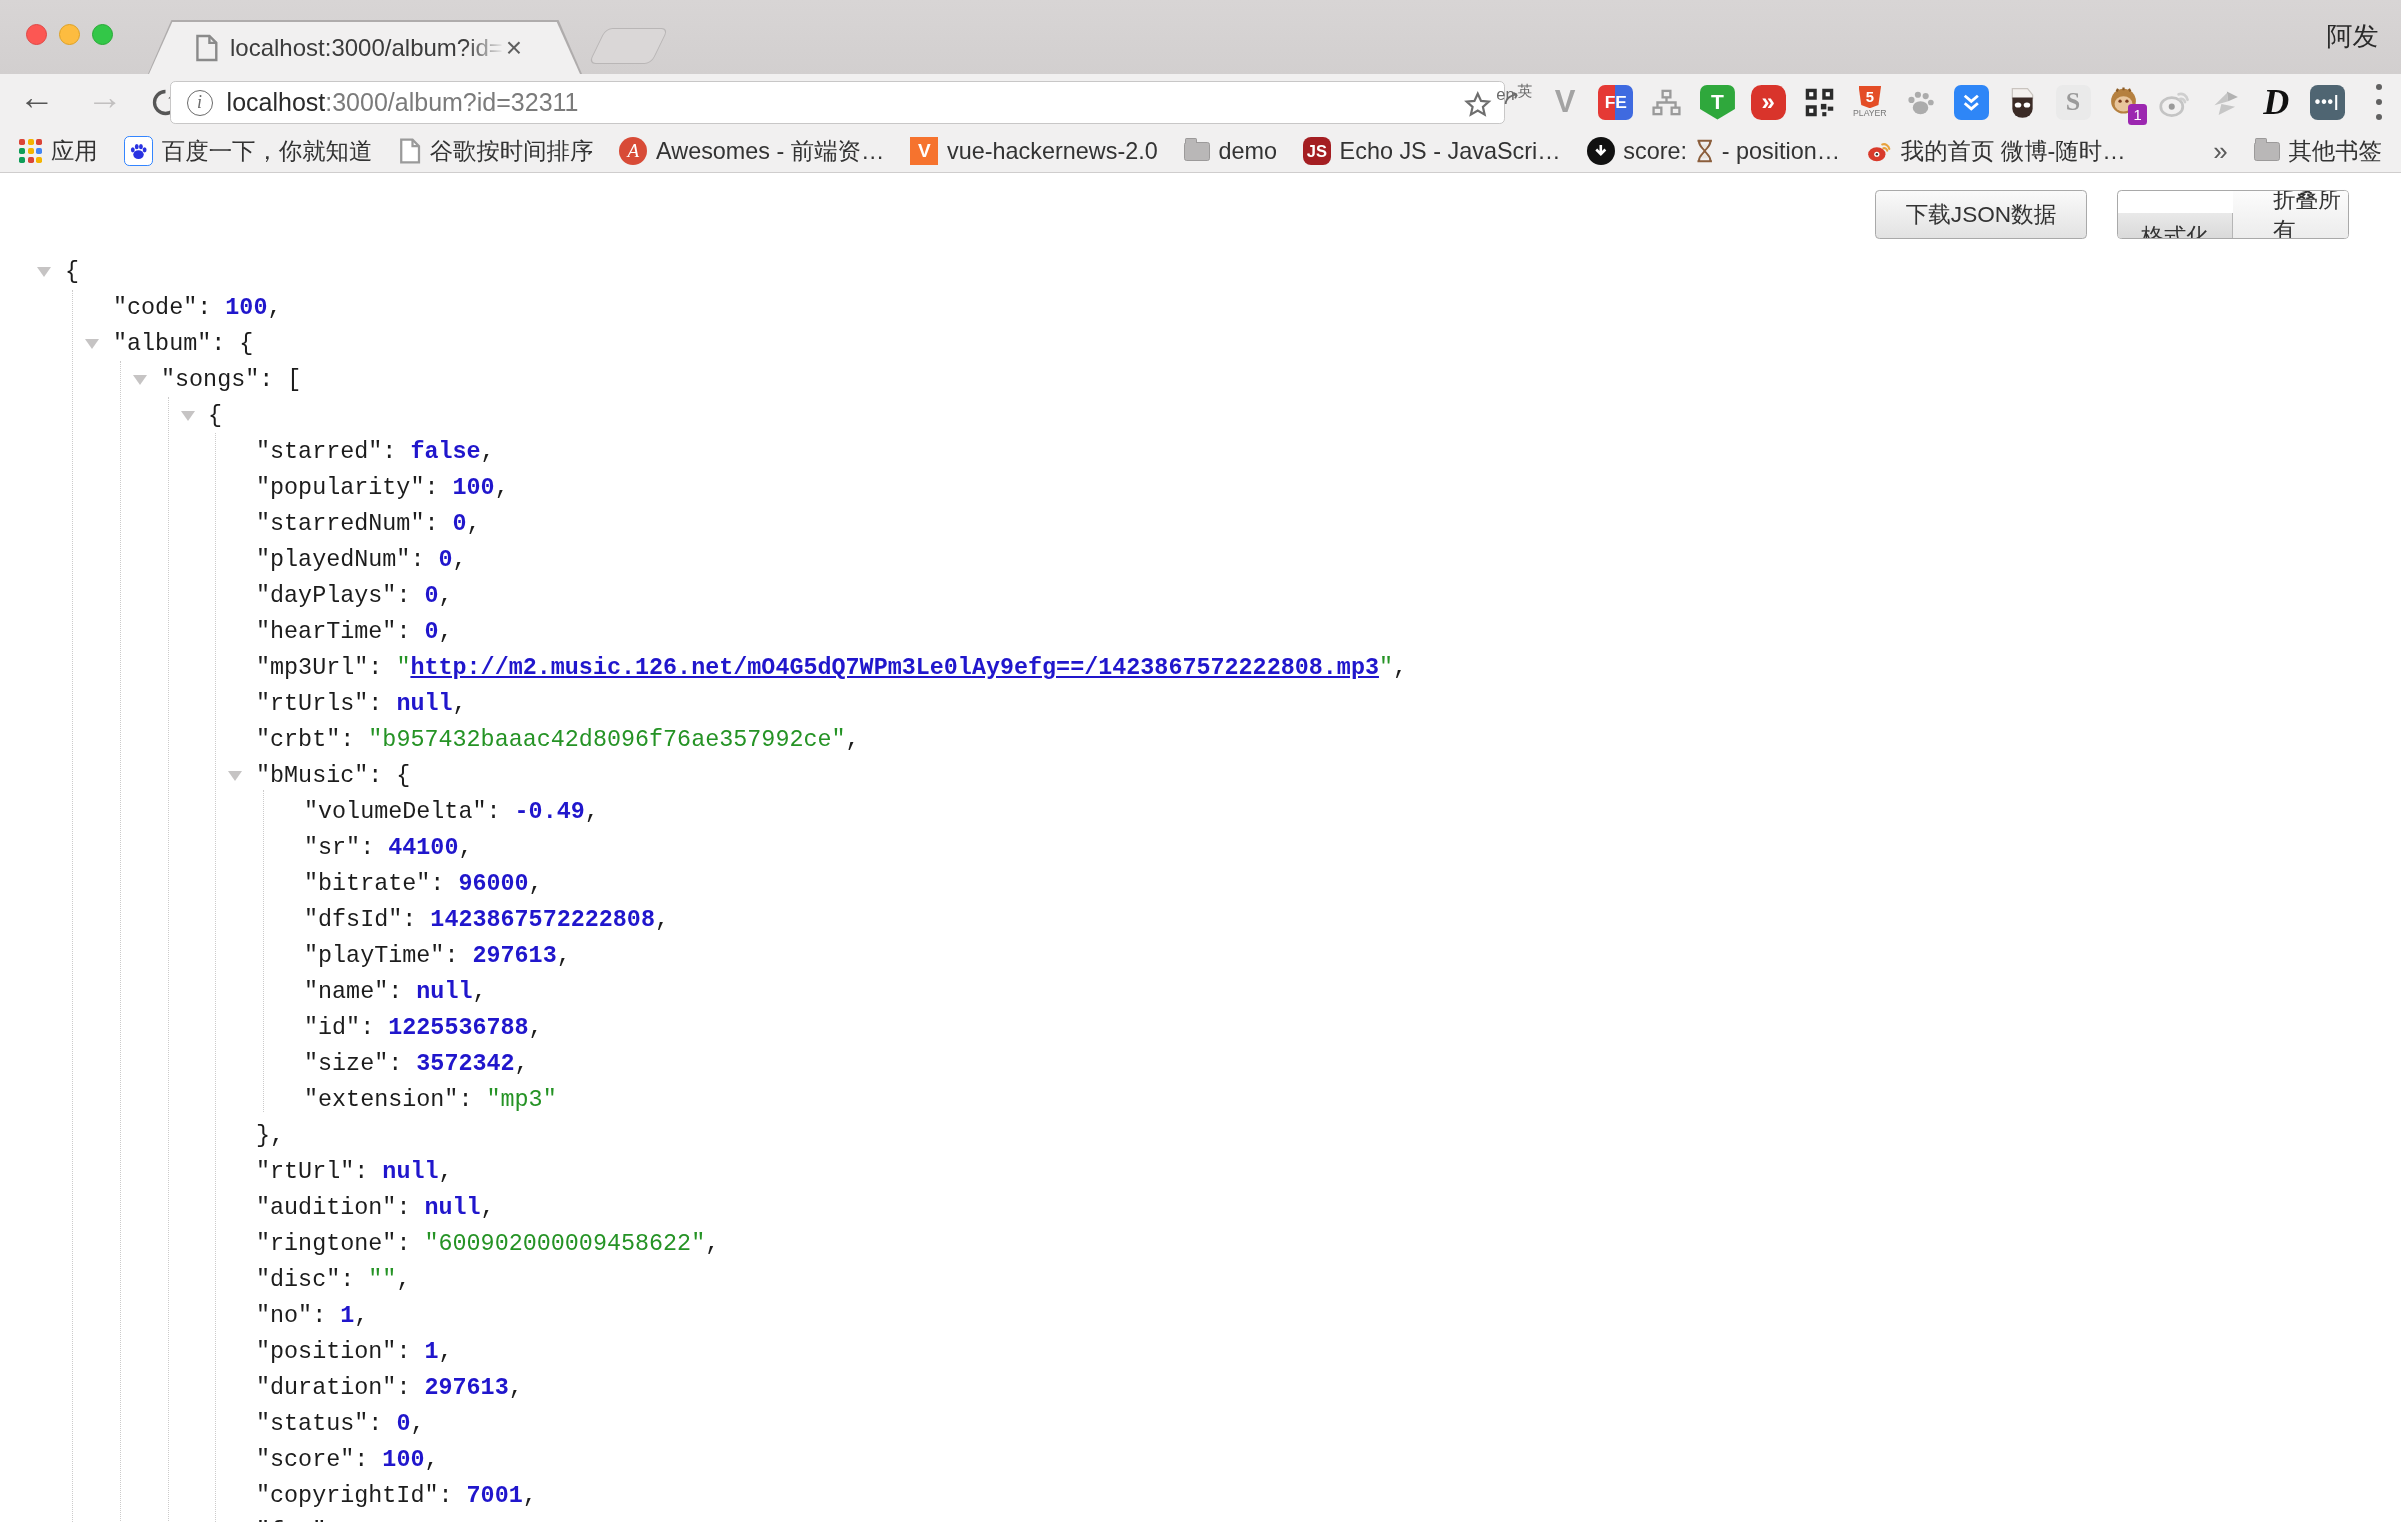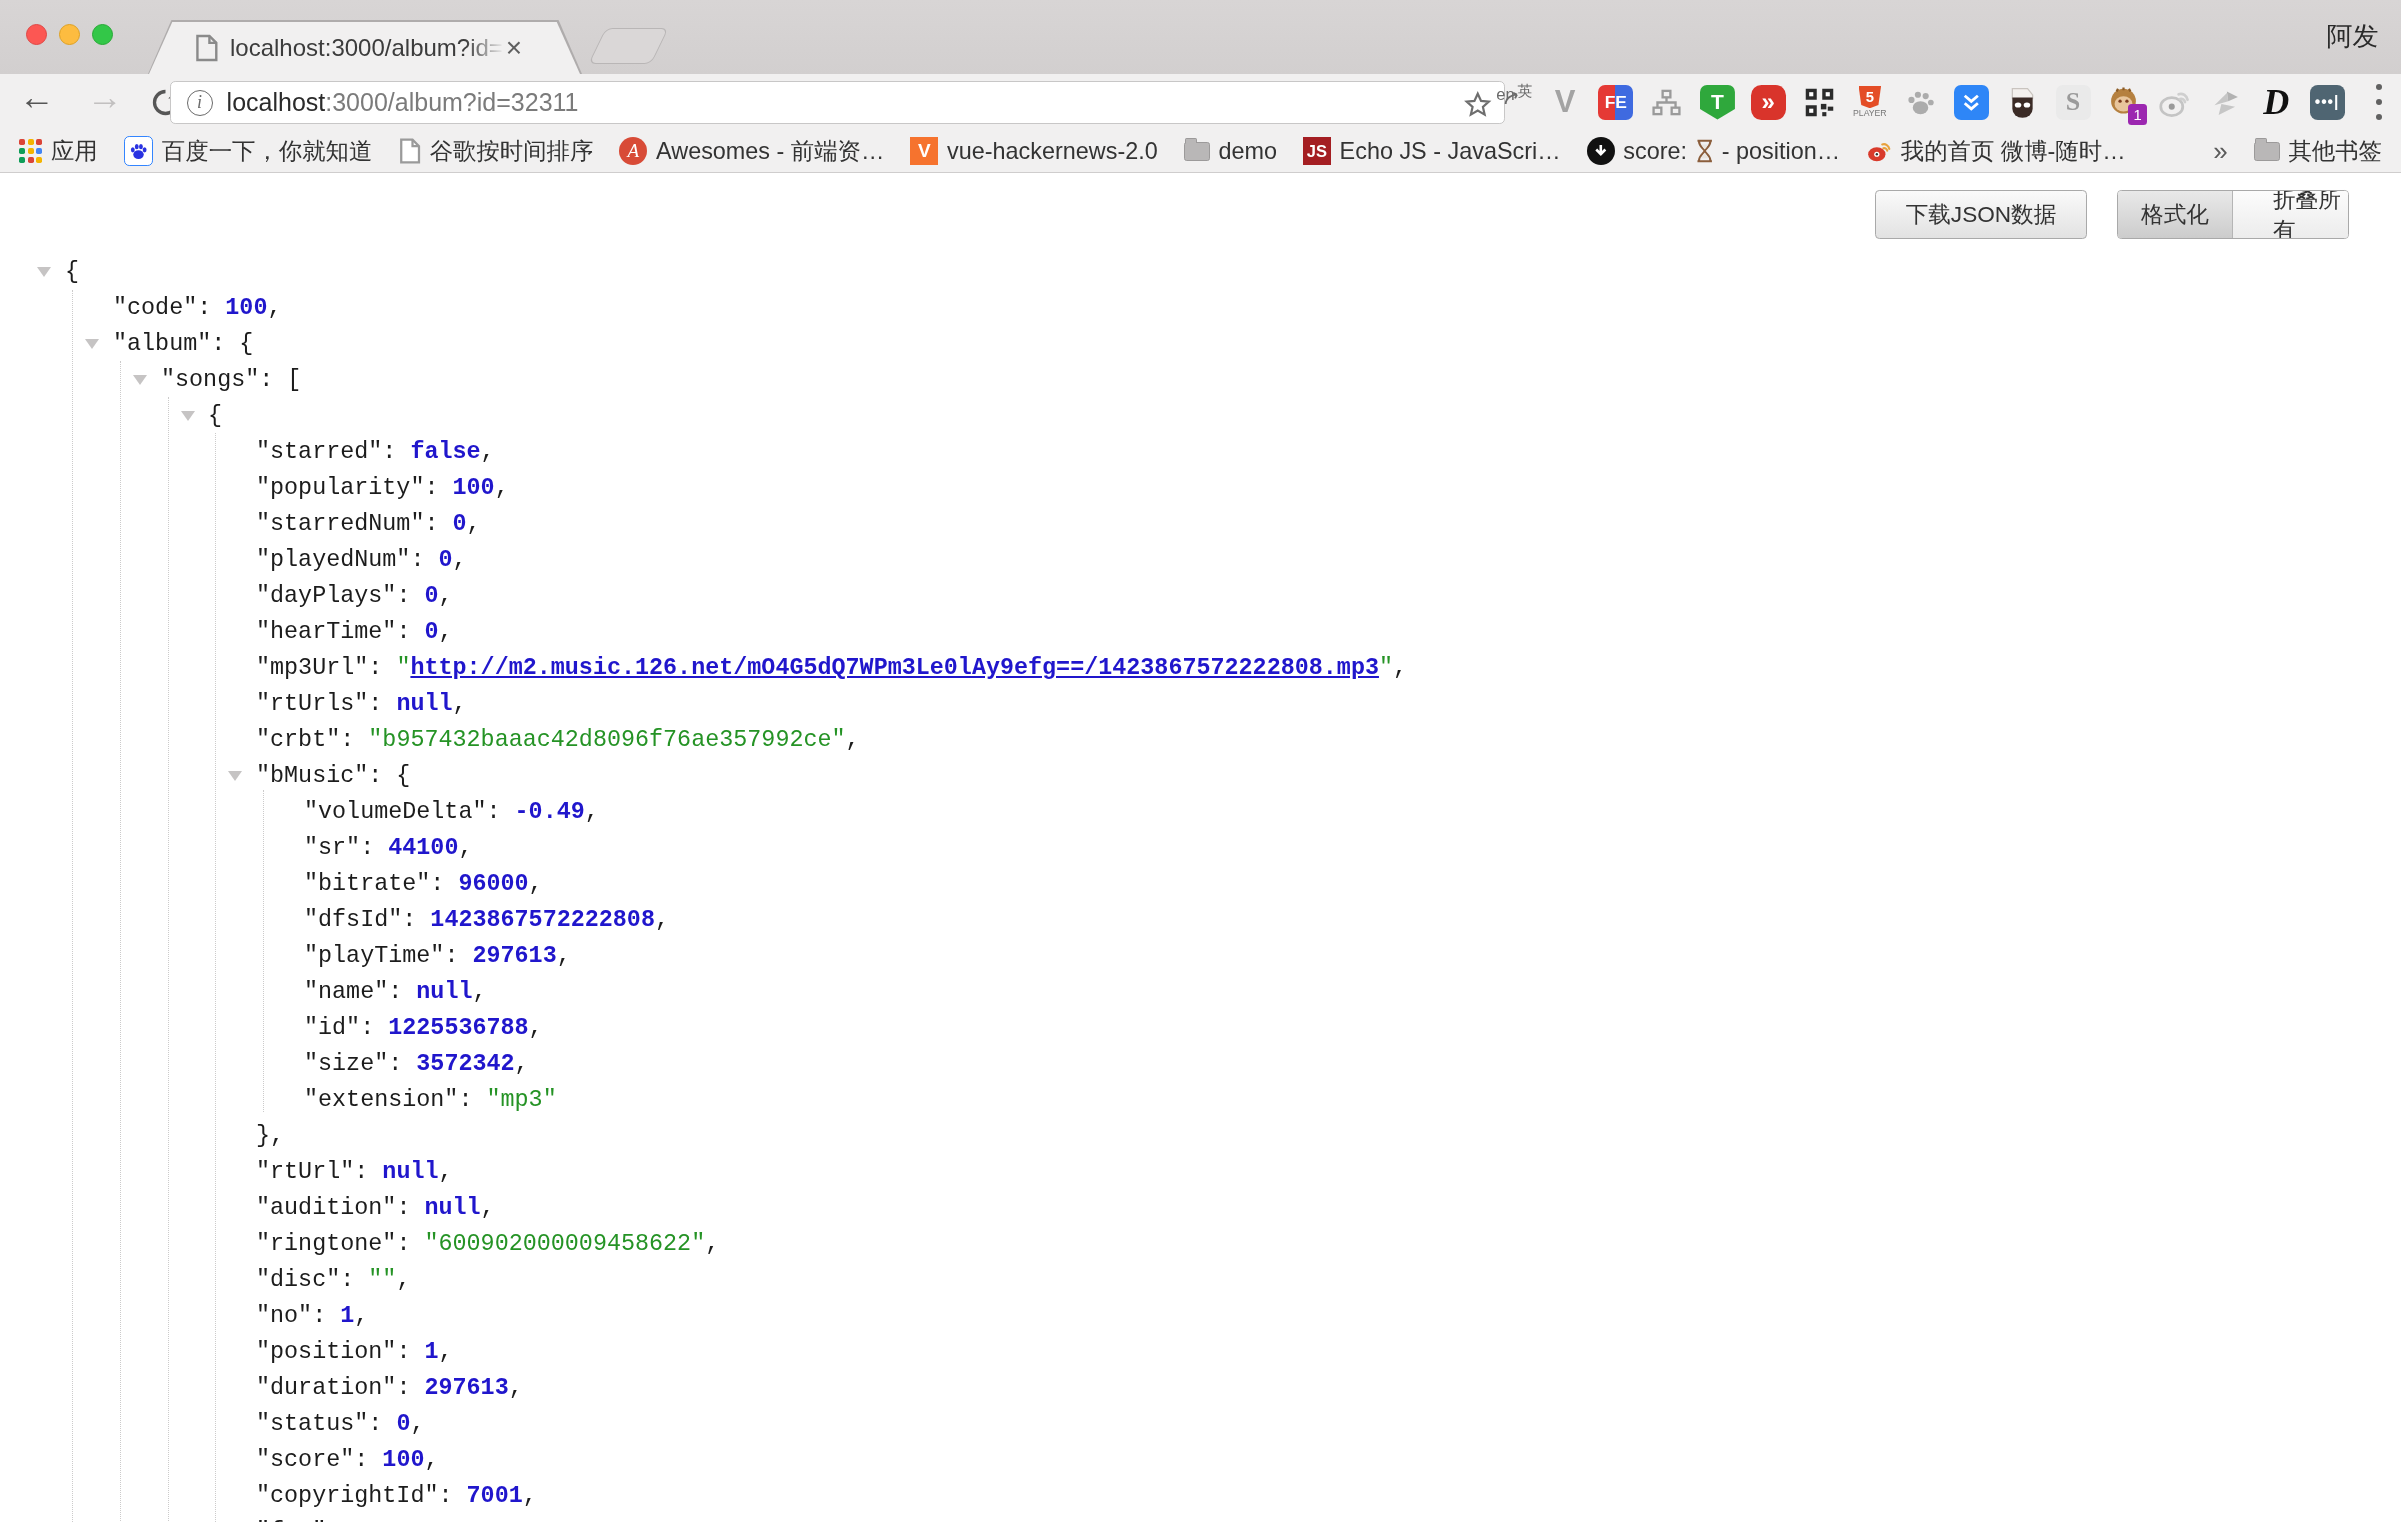--- a/index.html
+++ b/index.html
@@ -75,21 +75,21 @@
   
   #content { position:relative; width:100%; height:1348px; background:#fff; }
   #download-json-btn { position:absolute; left:1875px; top:17.4px; width:212px; height:49px;
       background:linear-gradient(#FAFAFA,#E2E2E2); border:0.9px solid #A9A9A9;
       border-radius:4.3px; font-size:22.6px; color:#333;
       display:flex; align-items:center; justify-content:center; }
   #segmented { position:absolute; left:2117px; top:17.4px; height:49px; display:flex;
       border:0.9px solid #A9A9A9; border-radius:4.3px; overflow:hidden; }
   .seg { width:115px; height:100%; font-size:22.6px; color:#333;
       display:flex; align-items:center; justify-content:center; }
-  #seg-format { background:linear-gradient(#E9E9E9,#CCCCCC); border-right:0.9px solid #B5B5B5; }
+  #seg-format { background:linear-gradient(#E9E9E9,#CCCCCC); border-right:0.9px solid #B5B5B5;margin-top:22px; }
   #seg-collapse { background:linear-gradient(#FCFCFC,#ECECEC);padding-left:40px; }
 
   
   #json-tree { position:absolute; left:0; top:0; width:100%; height:1348px;
       padding-top:81px; font-family:"Liberation Mono","DejaVu Sans Mono",monospace;
       font-size:23.4px; color:#1C1C1C; }
   .jrow { position:relative; height:36px; line-height:36px; white-space:nowrap; }
   .tri { position:absolute; top:13px; width:0; height:0;
       border-left:7.8px solid transparent; border-right:7.8px solid transparent;
       border-top:10.4px solid #C6C4C4; }
@@ -303,21 +303,21 @@
   </div>
   <div class="bm">
     <span style="width:28px;height:28px;background:#F6732E;color:#fff;font-size:19px;font-weight:bold;display:flex;align-items:center;justify-content:center;">V</span>
     <span>vue-hackernews-2.0</span>
   </div>
   <div class="bm">
     <span class="fold"></span>
     <span>demo</span>
   </div>
   <div class="bm">
-    <span style="width:28px;height:28px;background:#A41E22;color:#fff;font-size:16.5px;font-weight:bold;display:flex;align-items:center;justify-content:center;">JS</span>
+    <span style="width:28px;height:28px;background:#A41E22;color:#fff;font-size:16.5px;font-weight:bold;display:flex;align-items:center;justify-content:center;border-radius:8px;">JS</span>
     <span>Echo JS - JavaScri…</span>
   </div>
   <div class="bm">
     <span style="width:28px;height:28px;border-radius:50%;background:#111;display:flex;align-items:center;justify-content:center;">
       <svg width="15.6" height="15.6" viewBox="0 0 24 24">
           <path d="M12 3v12M5 10l7 7 7-7" fill="none" stroke="#fff" stroke-width="4"></path>
         </svg>
     </span>
     <span>score:</span>
     <svg width="17.4" height="24" viewBox="0 0 12 16">

